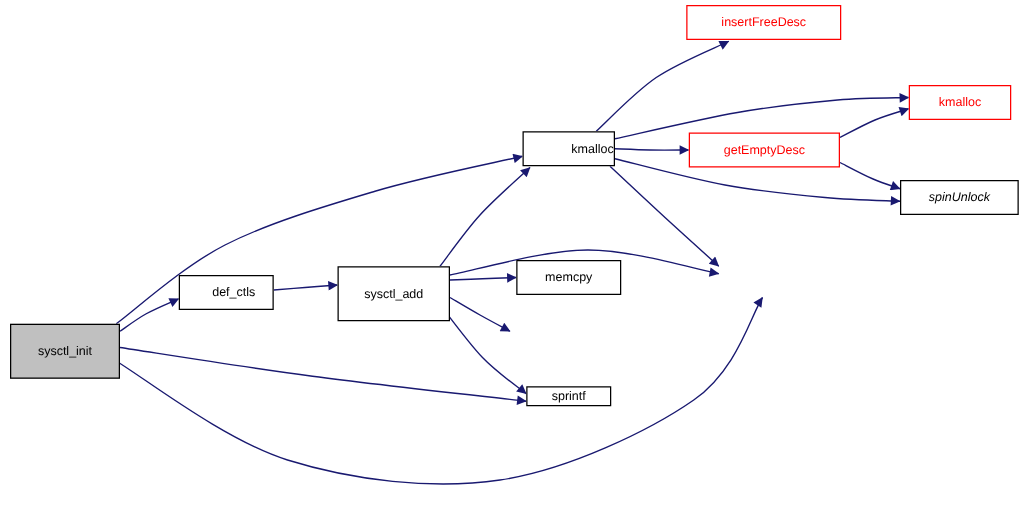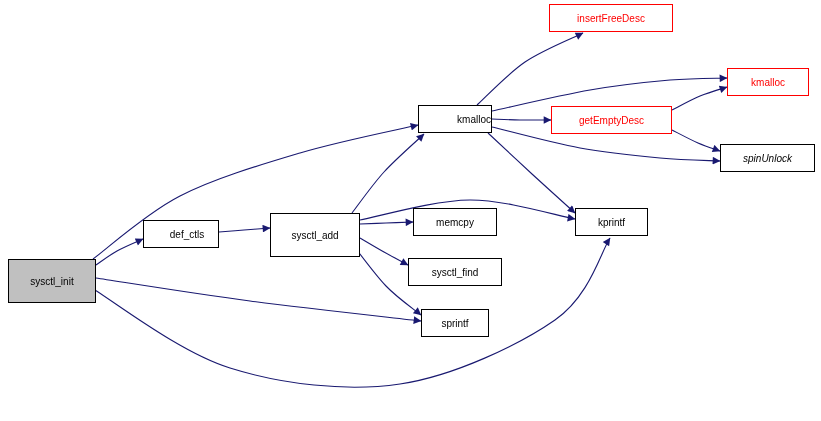--- a/index.html
+++ b/index.html
@@ -82,22 +82,16 @@
     </div>
     <div class="node" style="left: 551px; top: 106px; width: 121px; height: 28px; border-color: rgb(255, 0, 0); background: rgb(255, 255, 255); color: rgb(255, 0, 0); text-align: center;">
       <span>getEmptyDesc</span>
     </div>
     <div class="node" style="left: 720px; top: 144px; width: 95px; height: 28px; border-color: rgb(0, 0, 0); background: rgb(255, 255, 255); color: rgb(0, 0, 0); font-style: italic;">
       <span>spinUnlock</span>
     </div>
     <div class="node" style="left: 413px; top: 208px; width: 84px; height: 28px; border-color: rgb(0, 0, 0); background: rgb(255, 255, 255); color: rgb(0, 0, 0);">
       <span>memcpy</span>
     </div>
-    <div class="node" style="left: 575px; top: 208px; width: 73px; height: 28px; border-color: rgb(0, 0, 0); background: rgb(255, 255, 255); color: rgb(0, 0, 0);">
-      <span>kprintf</span>
-    </div>
-    <div class="node" style="left: 408px; top: 258px; width: 94px; height: 28px; border-color: rgb(0, 0, 0); background: rgb(255, 255, 255); color: rgb(0, 0, 0);">
-      <span>sysctl_find</span>
-    </div>
-    <div class="node" style="left: 421px; top: 309px; width: 68px; height: 28px; border-color: rgb(0, 0, 0); background: rgb(255, 255, 255); color: rgb(0, 0, 0); justify-content: center;">
+    <div class="node" style="left: 421px; top: 309px; width: 68px; height: 16px; border-color: rgb(0, 0, 0); background: rgb(255, 255, 255); color: rgb(0, 0, 0); justify-content: center;">
       <span>sprintf</span>
     </div>
   </div>
 
 </body></html>

